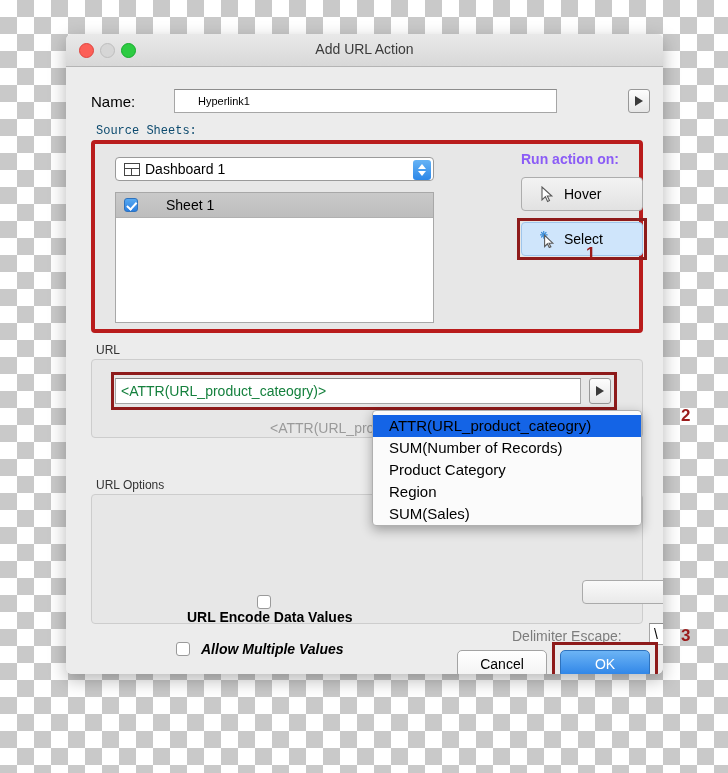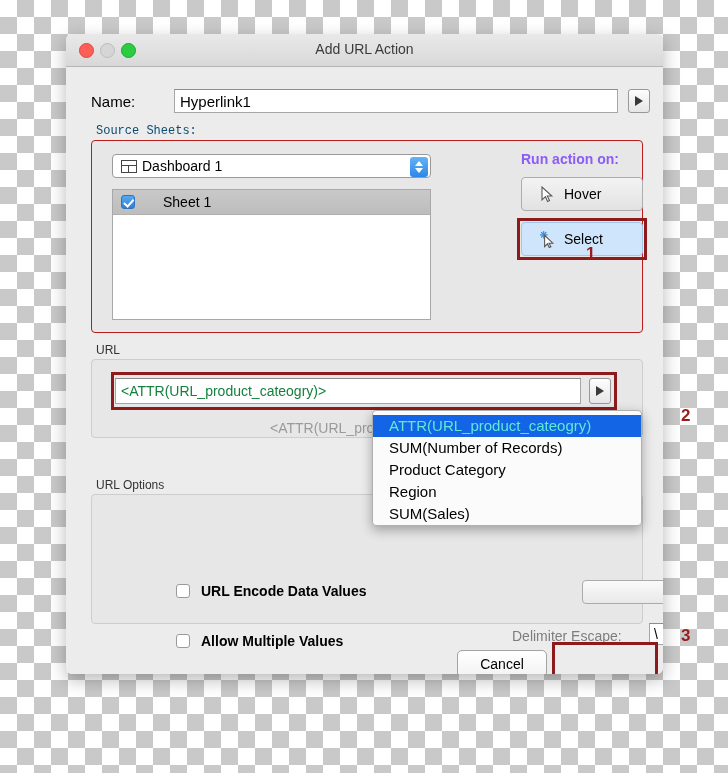--- a/index.html
+++ b/index.html
@@ -68,28 +68,28 @@
     position: absolute;
     left: 25px; top: 22px;
     width: 552px; height: 28px;
   }
   #name-label {
     position: absolute; left: 0; top: 4px;
     font-size: 15px; color: #000;
   }
   #name-input {
     position: absolute; left: 83px; top: 0;
-    width: 444px; height: 24px;
+    width: 383px; height: 24px;
     box-sizing: border-box;
     border: 1px solid #a6a6a6;
     border-top-color: #8c8c8c;
     background: #fff;
     font-family: "Liberation Sans", sans-serif;
-    font-size: 15px;
-    padding: 1px 5px;
+    font-size: 11px;
+    padding: 1px 23px;
     color: #000;
     outline: none;
   }
   .arrow-btn {
     position: absolute;
     width: 22px; height: 24px;
     box-sizing: border-box;
     border: 1px solid #989898;
     border-radius: 3px;
     background: linear-gradient(to bottom, #fdfdfd 0%, #e6e6e6 100%);
@@ -107,21 +107,21 @@
   #src-label {
     position: absolute; left: 30px; top: 57px;
     font-size: 12px; color: #0c4a6e; font-family: Liberation Mono, monospace;
   }
   #src-box {
     position: absolute;
     left: 25px; top: 73px;
     width: 552px; height: 193px;
     box-sizing: border-box;
     background: #e7e7e7;
-    border: 1px solid #b91c1c;
+    border: 4px solid #b91c1c;
     border-radius: 4px;
   }
   #dash-select {
     position: absolute; left: 20px; top: 13px;
     width: 319px; height: 24px;
     box-sizing: border-box;
     background: #fff;
     border: 1px solid #9a9a9a;
     border-radius: 4px;
     display: flex; align-items: center;
@@ -287,22 +287,22 @@
     width: 552px; height: 130px;
     box-sizing: border-box;
     background: #e7e7e7;
     border: 1px solid #cdcdcd;
     border-radius: 4px;
   }
   .opt-row {
     position: absolute; left: 84px;
     display: flex; align-items: center;
   }
-  #opt-encode { top: 88px; }
-  #opt-multi  { top: 138px; }
+  #opt-encode { top: 100px; flex-direction: column; }
+  #opt-multi  { top: 146px; font-style: italic; }
   .opt-row .lbl { margin-left: 11px; font-size: 14px; color: #000; font-weight: 700; }
   #delim-label {
     position: absolute; left: 420px; top: 133px;
     font-size: 14px; color: #7d7d7d;
   }
   #delim-input {
     position: absolute; left: 557px; top: 128px;
     width: 57px; height: 22px;
     box-sizing: border-box;
     border: 1px solid #a6a6a6;
@@ -363,21 +363,21 @@
   .dd-item {
     height: 22px;
     line-height: 22px;
     padding-left: 16px;
     font-size: 15px;
     color: #000;
     white-space: nowrap;
   }
   .dd-item.sel {
     background: #1464e6;
-    color: #5eead4;
+    color: #000000;
   }
 
   
   .annot {
     position: absolute;
     font-size: 17px;
     font-weight: 700;
     color: #9b1b1b;
     z-index: 60;
   }
@@ -475,20 +475,21 @@
       </div>
       <div class="opt-row" id="opt-multi">
         <span class="cb"></span>
         <span class="lbl">Allow Multiple Values</span>
       </div>
       <div id="delim-label">Delimiter Escape:</div>
       <input id="delim-input" type="text" value="\" style="">
     </div>
 
     <div id="cancel-btn">Cancel</div>
+    <div id="ok-btn">OK</div>
     <div class="redbox" id="red-ok"></div>
 
   </div>
 </div>
 
 <div id="dropdown">
   <div class="dd-item sel">ATTR(URL_product_cateogry)</div>
   <div class="dd-item">SUM(Number of Records)</div>
   <div class="dd-item">Product Category</div>
   <div class="dd-item">Region</div>

